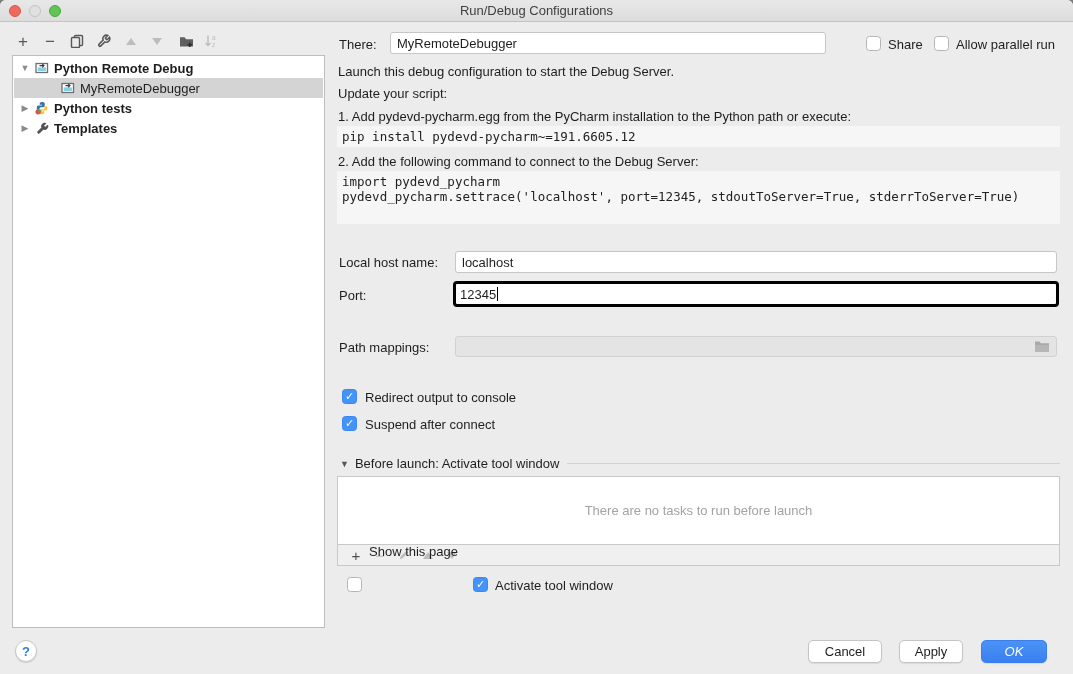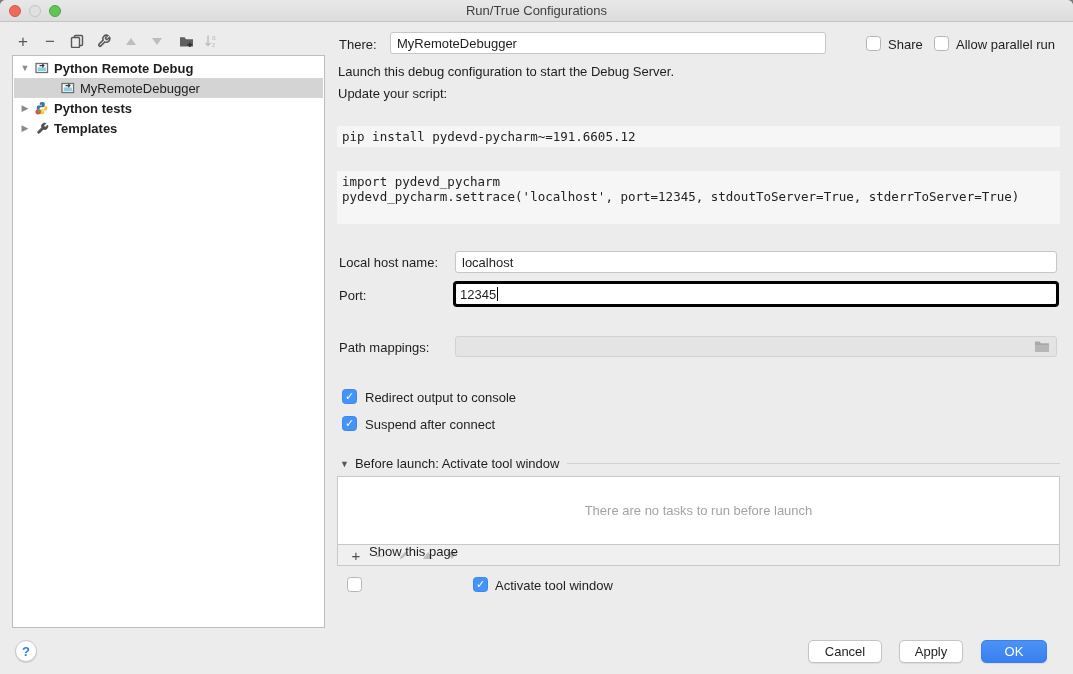--- a/index.html
+++ b/index.html
@@ -49,30 +49,30 @@
   .blbox .empty{color:#a3a3a3;font-size:13px;}
   .blbar{position:absolute;background:#f0f0f0;border:1px solid #c8c8c8;border-top:none;display:flex;align-items:center;padding-left:6px;}
   .blbar .bico{width:24px;display:flex;align-items:center;justify-content:center;color:#4f4f4f;font-size:15px;}
   .blbar .bico.dis{color:#bdbdbd;}
   
   .helpbtn{position:absolute;left:15px;top:640px;width:22px;height:22px;border-radius:50%;background:#fff;
     border:1px solid #c9c9c9;box-shadow:0 1px 1px rgba(0,0,0,.12);display:flex;align-items:center;justify-content:center;
     color:#2f7de1;font-weight:bold;font-size:13px;}
   .btn{position:absolute;top:640px;height:23px;border-radius:5px;background:#fff;border:1px solid #c4c4c4;
     box-shadow:0 1px 1px rgba(0,0,0,.08);display:flex;align-items:center;justify-content:center;font-size:13px;color:#1e1e1e;}
-  .btn.primary{background:linear-gradient(#4a93f5,#3a7ff0);border-color:#3a7ff0;color:#fff;}
+  .btn.primary{background:linear-gradient(#4a93f5,#3a7ff0);border-color:#3a7ff0;color:#fff;font-style:italic;}
   svg{display:block;}
 </style>
 </head>
 <body>
 
 <div class="window">
 
   <div class="titlebar">
-    <div class="title">Run/True Configurations</div>
+    <div class="title">Run/Debug Configurations</div>
     <span class="tl red"></span>
     <span class="tl gray"></span>
     <span class="tl green"></span>
   </div>
 
   <div class="tbicon" style="left:12px;">+</div>
   <div class="tbicon" style="left:39px;">−</div>
   <div class="tbicon" style="left:66px;">
     <svg width="14" height="14" viewBox="0 0 14 14">
       <rect x="4.5" y="1.5" width="8" height="10" rx="1" fill="none" stroke="#575757" stroke-width="1.4"></rect>
@@ -157,25 +157,27 @@
   <div class="field" style="left:390px;top:32px;width:436px;height:22px;">
     <span>MyRemoteDebugger</span>
   </div>
   <div class="cb" style="left:866px;top:36px;"></div>
   <div class="lbl" style="left:888px;top:37px;">Share</div>
   <div class="cb" style="left:934px;top:36px;"></div>
   <div class="lbl" style="left:956px;top:37px;">Allow parallel run</div>
 
   <div class="lbl" style="left:338px;top:64px;">Launch this debug configuration to start the Debug Server.</div>
   <div class="lbl" style="left:338px;top:86px;">Update your script:</div>
+  <div class="lbl" style="left:338px;top:109px;">1. Add pydevd-pycharm.egg from the PyCharm installation to the Python path or execute:</div>
 
   <div class="codeblock mono" style="left:337px;top:126px;width:723px;height:21px;justify-content:center;">
     <span>pip install pydevd-pycharm~=191.6605.12</span>
   </div>
 
+  <div class="lbl" style="left:338px;top:154px;">2. Add the following command to connect to the Debug Server:</div>
 
   <div class="codeblock mono" style="left:337px;top:171px;width:723px;height:53px;">
     <span>import pydevd_pycharm</span>
     <span>pydevd_pycharm.settrace('localhost', port=12345, stdoutToServer=True, stderrToServer=True)</span>
   </div>
 
   <div class="lbl" style="left:339px;top:255px;">Local host name:</div>
   <div class="field" style="left:455px;top:251px;width:602px;height:22px;">
     <span>localhost</span>
   </div>

